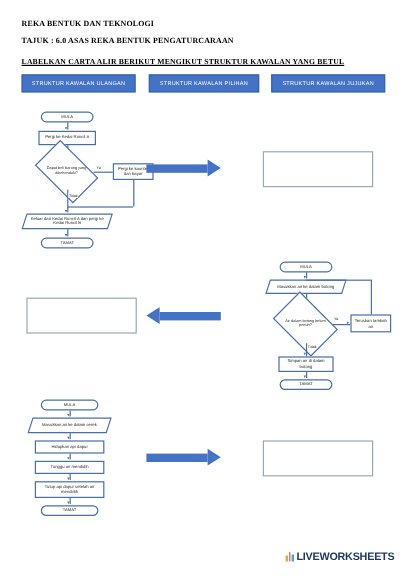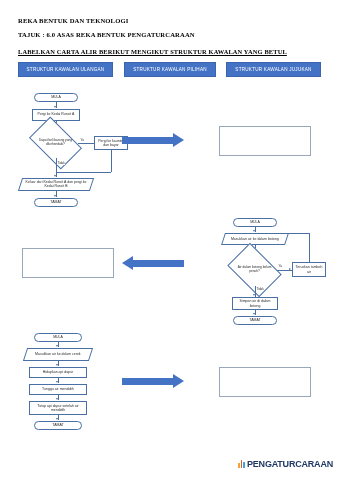--- a/index.html
+++ b/index.html
@@ -323,14 +323,14 @@
   <div class="head"></div>
 </div>
 <div class="ans-box" style="left:219px; top:367px; width:92px; height:30px;"></div>
 
 <div id="footer">
   <span class="lw-mark">
       <i></i>
       <i></i>
       <i></i>
     </span>
-  <span class="lw-text">PENGATURCARAAN</span>
+  <span class="lw-text">LIVEWORKSHEETS</span>
 </div>
 
 </body></html>

